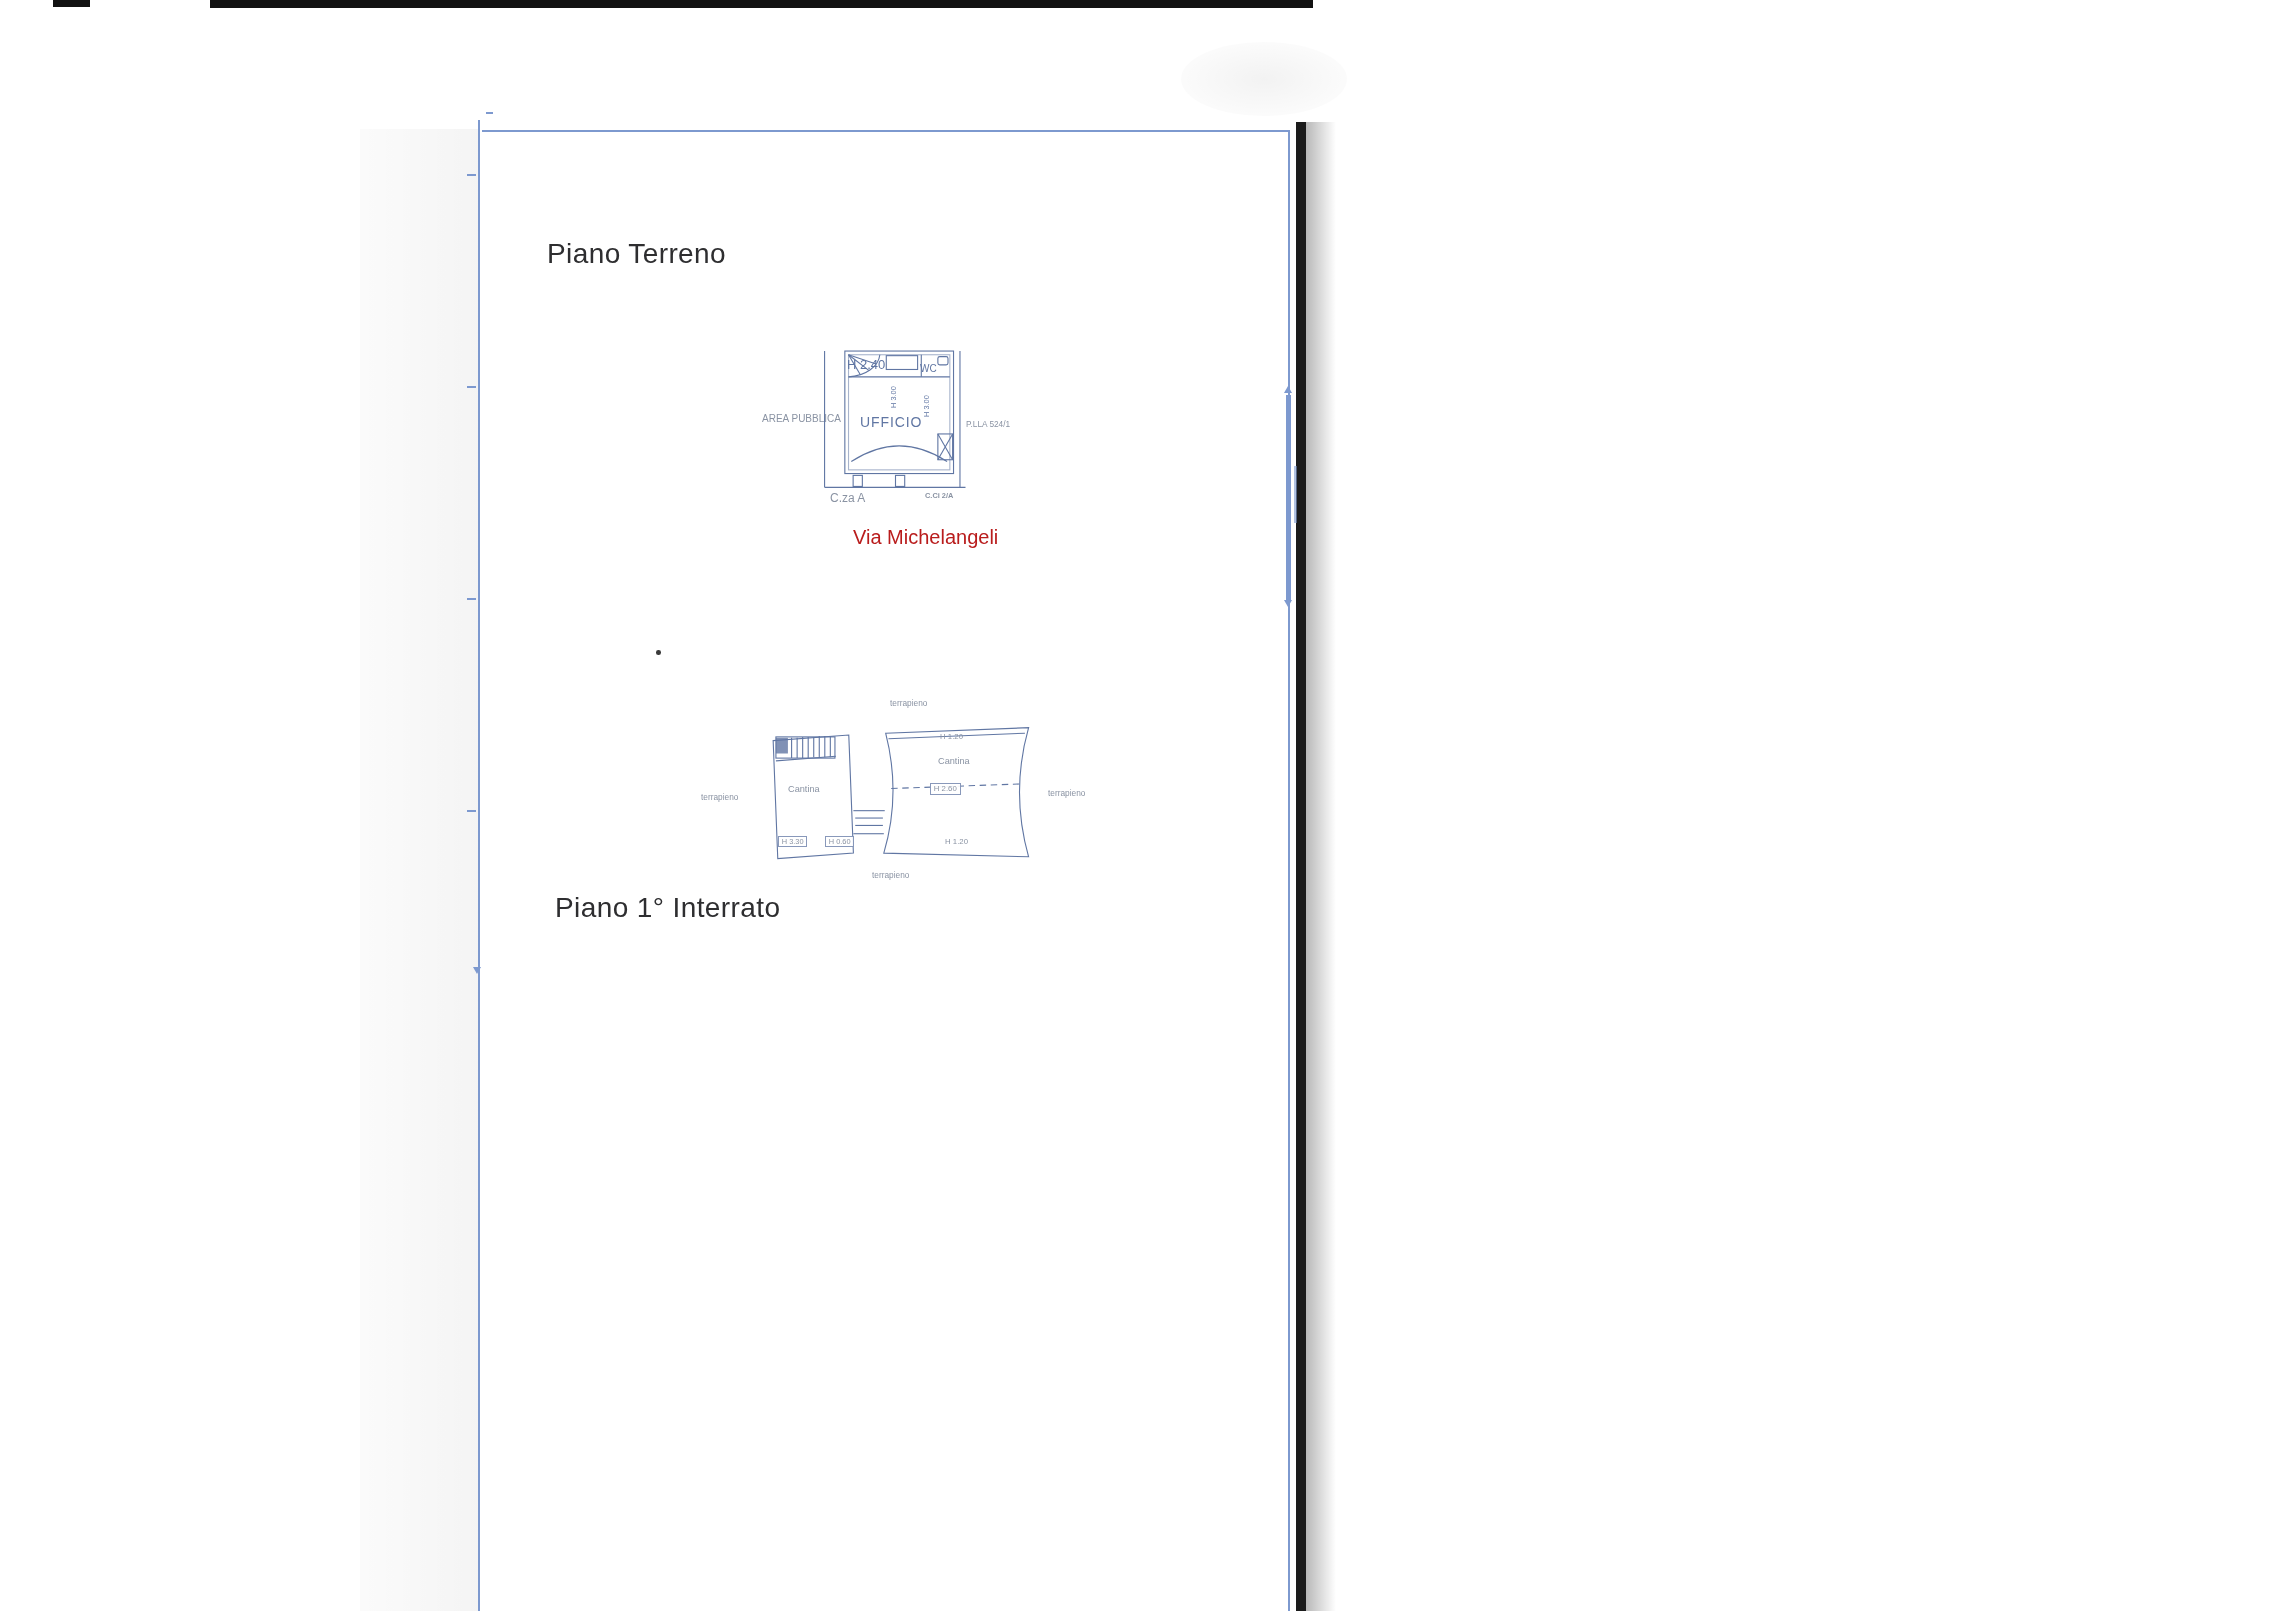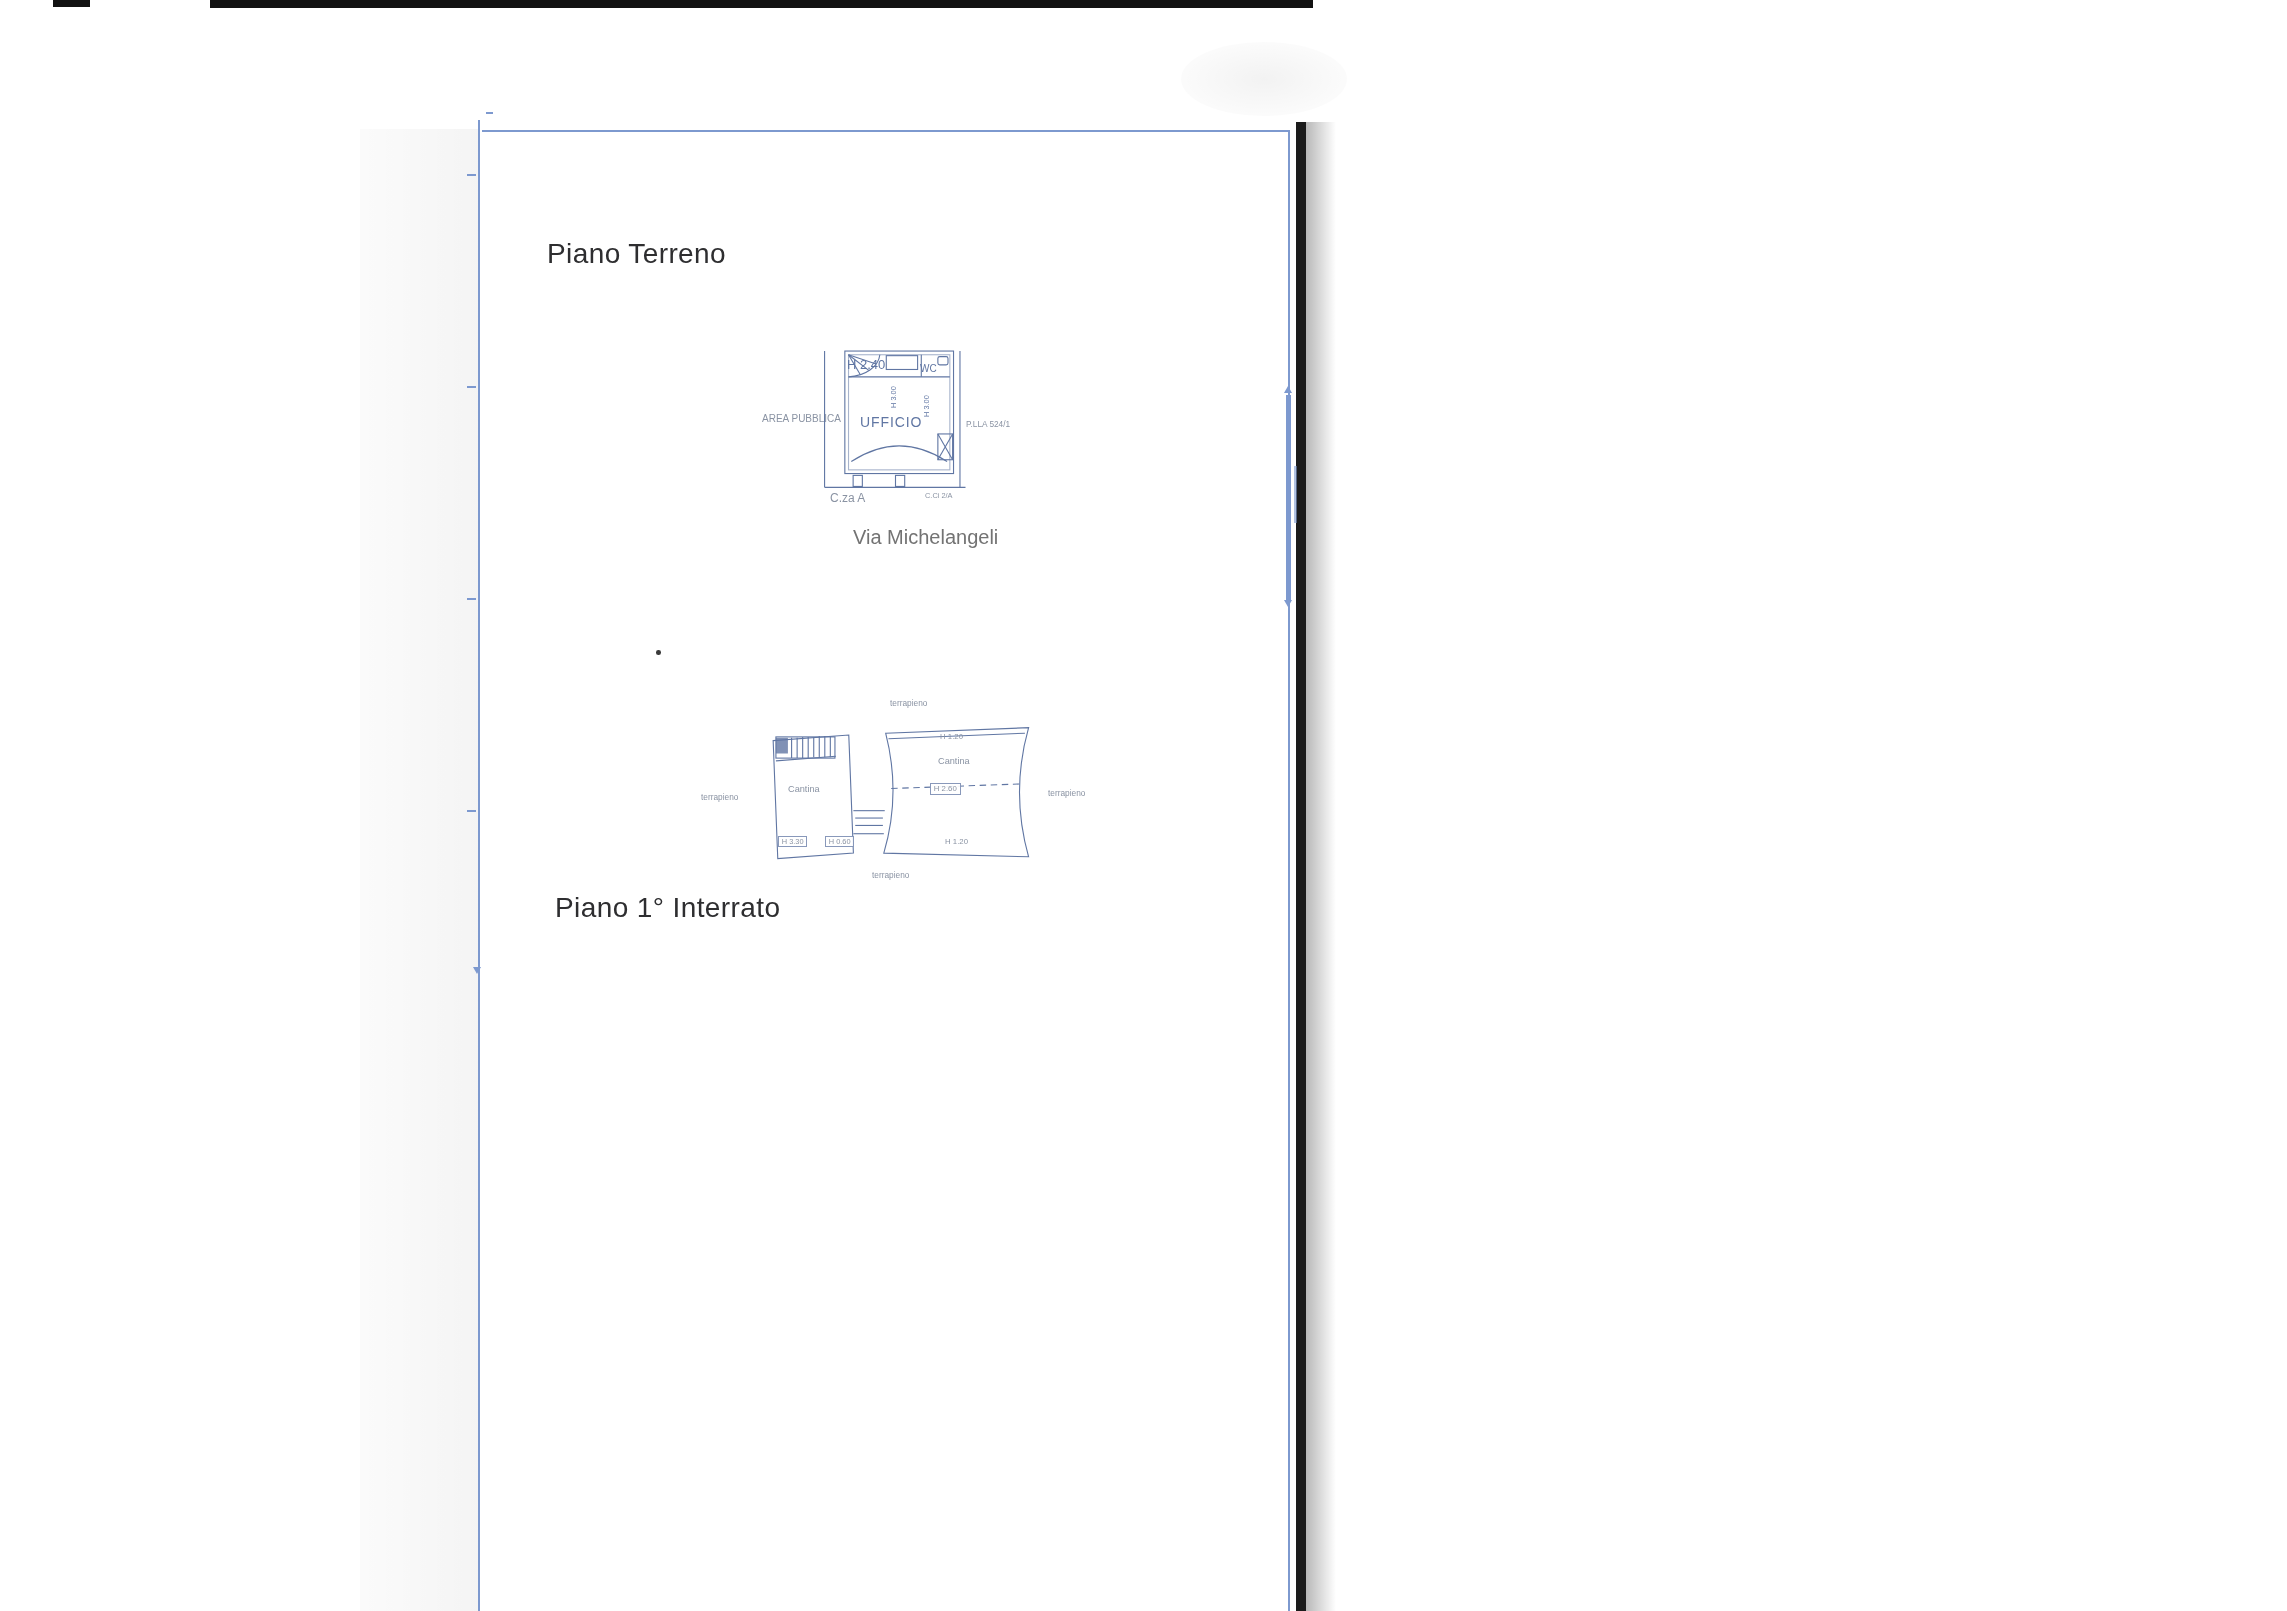--- a/index.html
+++ b/index.html
@@ -18,21 +18,21 @@
   .edge-shadow{background:linear-gradient(to right, rgba(0,0,0,0.28), rgba(0,0,0,0));}
   .smudge{background:radial-gradient(ellipse at center, rgba(0,0,0,0.05), rgba(0,0,0,0));border-radius:50%;}
   .left-wash{background:linear-gradient(to right, rgba(0,0,0,0.015), rgba(0,0,0,0.045));}
   
   .blue{background:#7d99cf;}
   .blue-tick{background:#7d99cf;height:1.8px;width:9.2px;}
   .tri-up{width:0;height:0;border-left:4.6px solid transparent;border-right:4.6px solid transparent;border-bottom:7.4px solid #7d99cf;}
   .tri-down{width:0;height:0;border-left:4.6px solid transparent;border-right:4.6px solid transparent;border-top:7.4px solid #7d99cf;}
   
   .title{font-size:28px;letter-spacing:0.4px;color:#2e2e30;white-space:nowrap;}
-  .street{font-size:20px;color:#737373;white-space:nowrap;}
+  .street{font-size:20px;color:#b91c1c;white-space:nowrap;}
   
   .plabel{color:#8a93a3;white-space:nowrap;line-height:1;}
   .planline{color:#6076a3;}
   .vlabel{transform:rotate(-90deg);transform-origin:left top;}
   .hbox{border:0.9px solid rgba(96,118,163,0.75);padding:0.9px 2.8px;background:rgba(255,255,255,0.9);}
   .dot{width:4.6px;height:4.6px;border-radius:50%;background:#3a3a3a;}
   svg{display:block;}
 </style>
 </head>
 <body>
@@ -101,21 +101,21 @@
   </svg>
 
   <div class="abs plabel" style="left:762px;top:414px;font-size:10px;">AREA PUBBLICA</div>
   <div class="abs plabel planline" style="left:860px;top:415px;font-size:14px;letter-spacing:0.9px;">UFFICIO</div>
   <div class="abs plabel" style="left:966px;top:420px;font-size:8.3px;">P.LLA 524/1</div>
   <div class="abs plabel planline" style="left:847px;top:358px;font-size:13px;">H 2.40</div>
   <div class="abs plabel planline vlabel" style="left:890px;top:408px;font-size:7.4px;">H 3.00</div>
   <div class="abs plabel planline vlabel" style="left:923px;top:417px;font-size:7.4px;">H 3.00</div>
   <div class="abs plabel planline" style="left:920px;top:364px;font-size:10px;">WC</div>
   <div class="abs plabel" style="left:830px;top:492px;font-size:12px;">C.za A</div>
-  <div class="abs plabel" style="left:925px;top:492px;font-size:7.4px;">C.Ci 2/A</div>
+  <div class="abs plabel" style="left:925px;top:492px;font-size:7.4px;font-weight:bold;">C.Ci 2/A</div>
 
   <svg class="abs" style="left:692px;top:685px;" width="415" height="208" viewBox="0 0 450 225">
     <g stroke="#6076a3" fill="none" stroke-width="1.2">
 
       <polygon points="88,60 170,54 175,182 93,188"></polygon>
       <line x1="91" y1="82" x2="156" y2="77"></line>
 
       <rect x="91" y="56" width="64" height="23"></rect>
       <rect x="91" y="57" width="13" height="17" fill="rgba(96,118,163,0.8)" stroke="none"></rect>
       <line x1="108" y1="57" x2="108" y2="79"></line>

